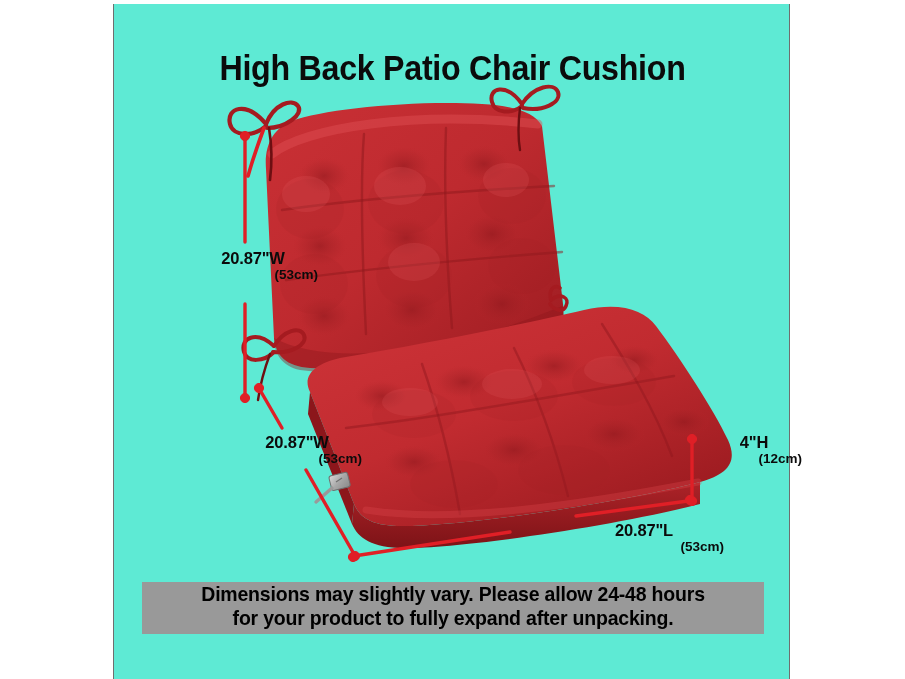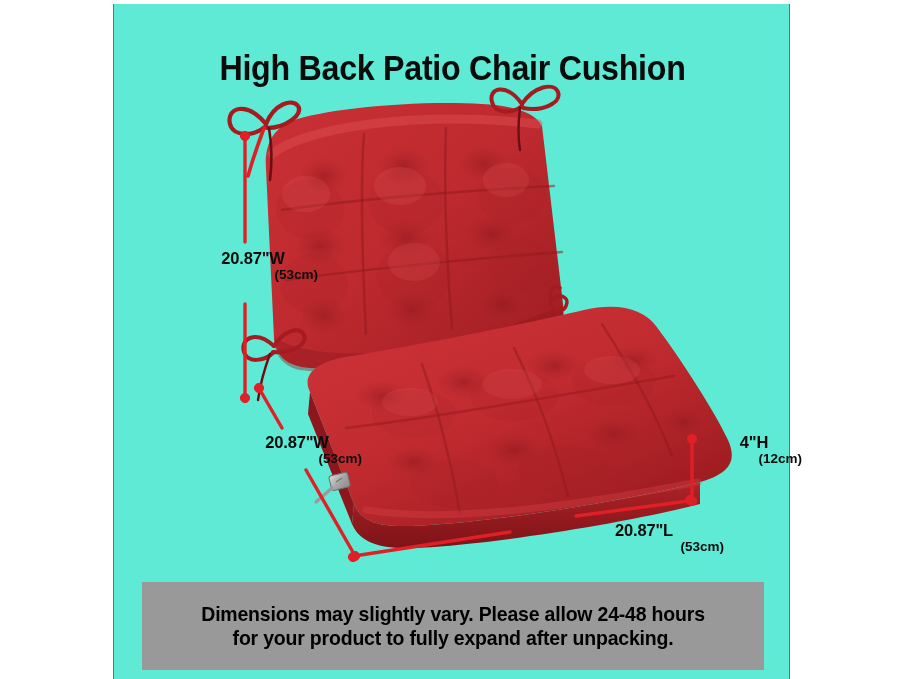--- a/index.html
+++ b/index.html
@@ -81,24 +81,24 @@
   #lbl-seatw  { left: 118px; top: 430px; width: 130px; }
   #lbl-height { left: 592px; top: 430px; width: 96px; }
   #lbl-length { left: 450px; top: 518px; width: 160px; }
 
   
   #banner {
     position: absolute;
     left: 28px;
     top: 578px;
     width: 622px;
-    height: 88px;
+    height: 52px;
     background: #999999;
     display: flex;
-    align-items: center;
+    align-items: flex-start;
     justify-content: center;
   }
   #banner-text {
     text-align: center;
     color: #000000;
     font-family: "Liberation Sans Narrow", "Liberation Sans", sans-serif;
     font-weight: 700;
     font-size: 20.5px;
     line-height: 1.18;
     letter-spacing: -0.2px;

